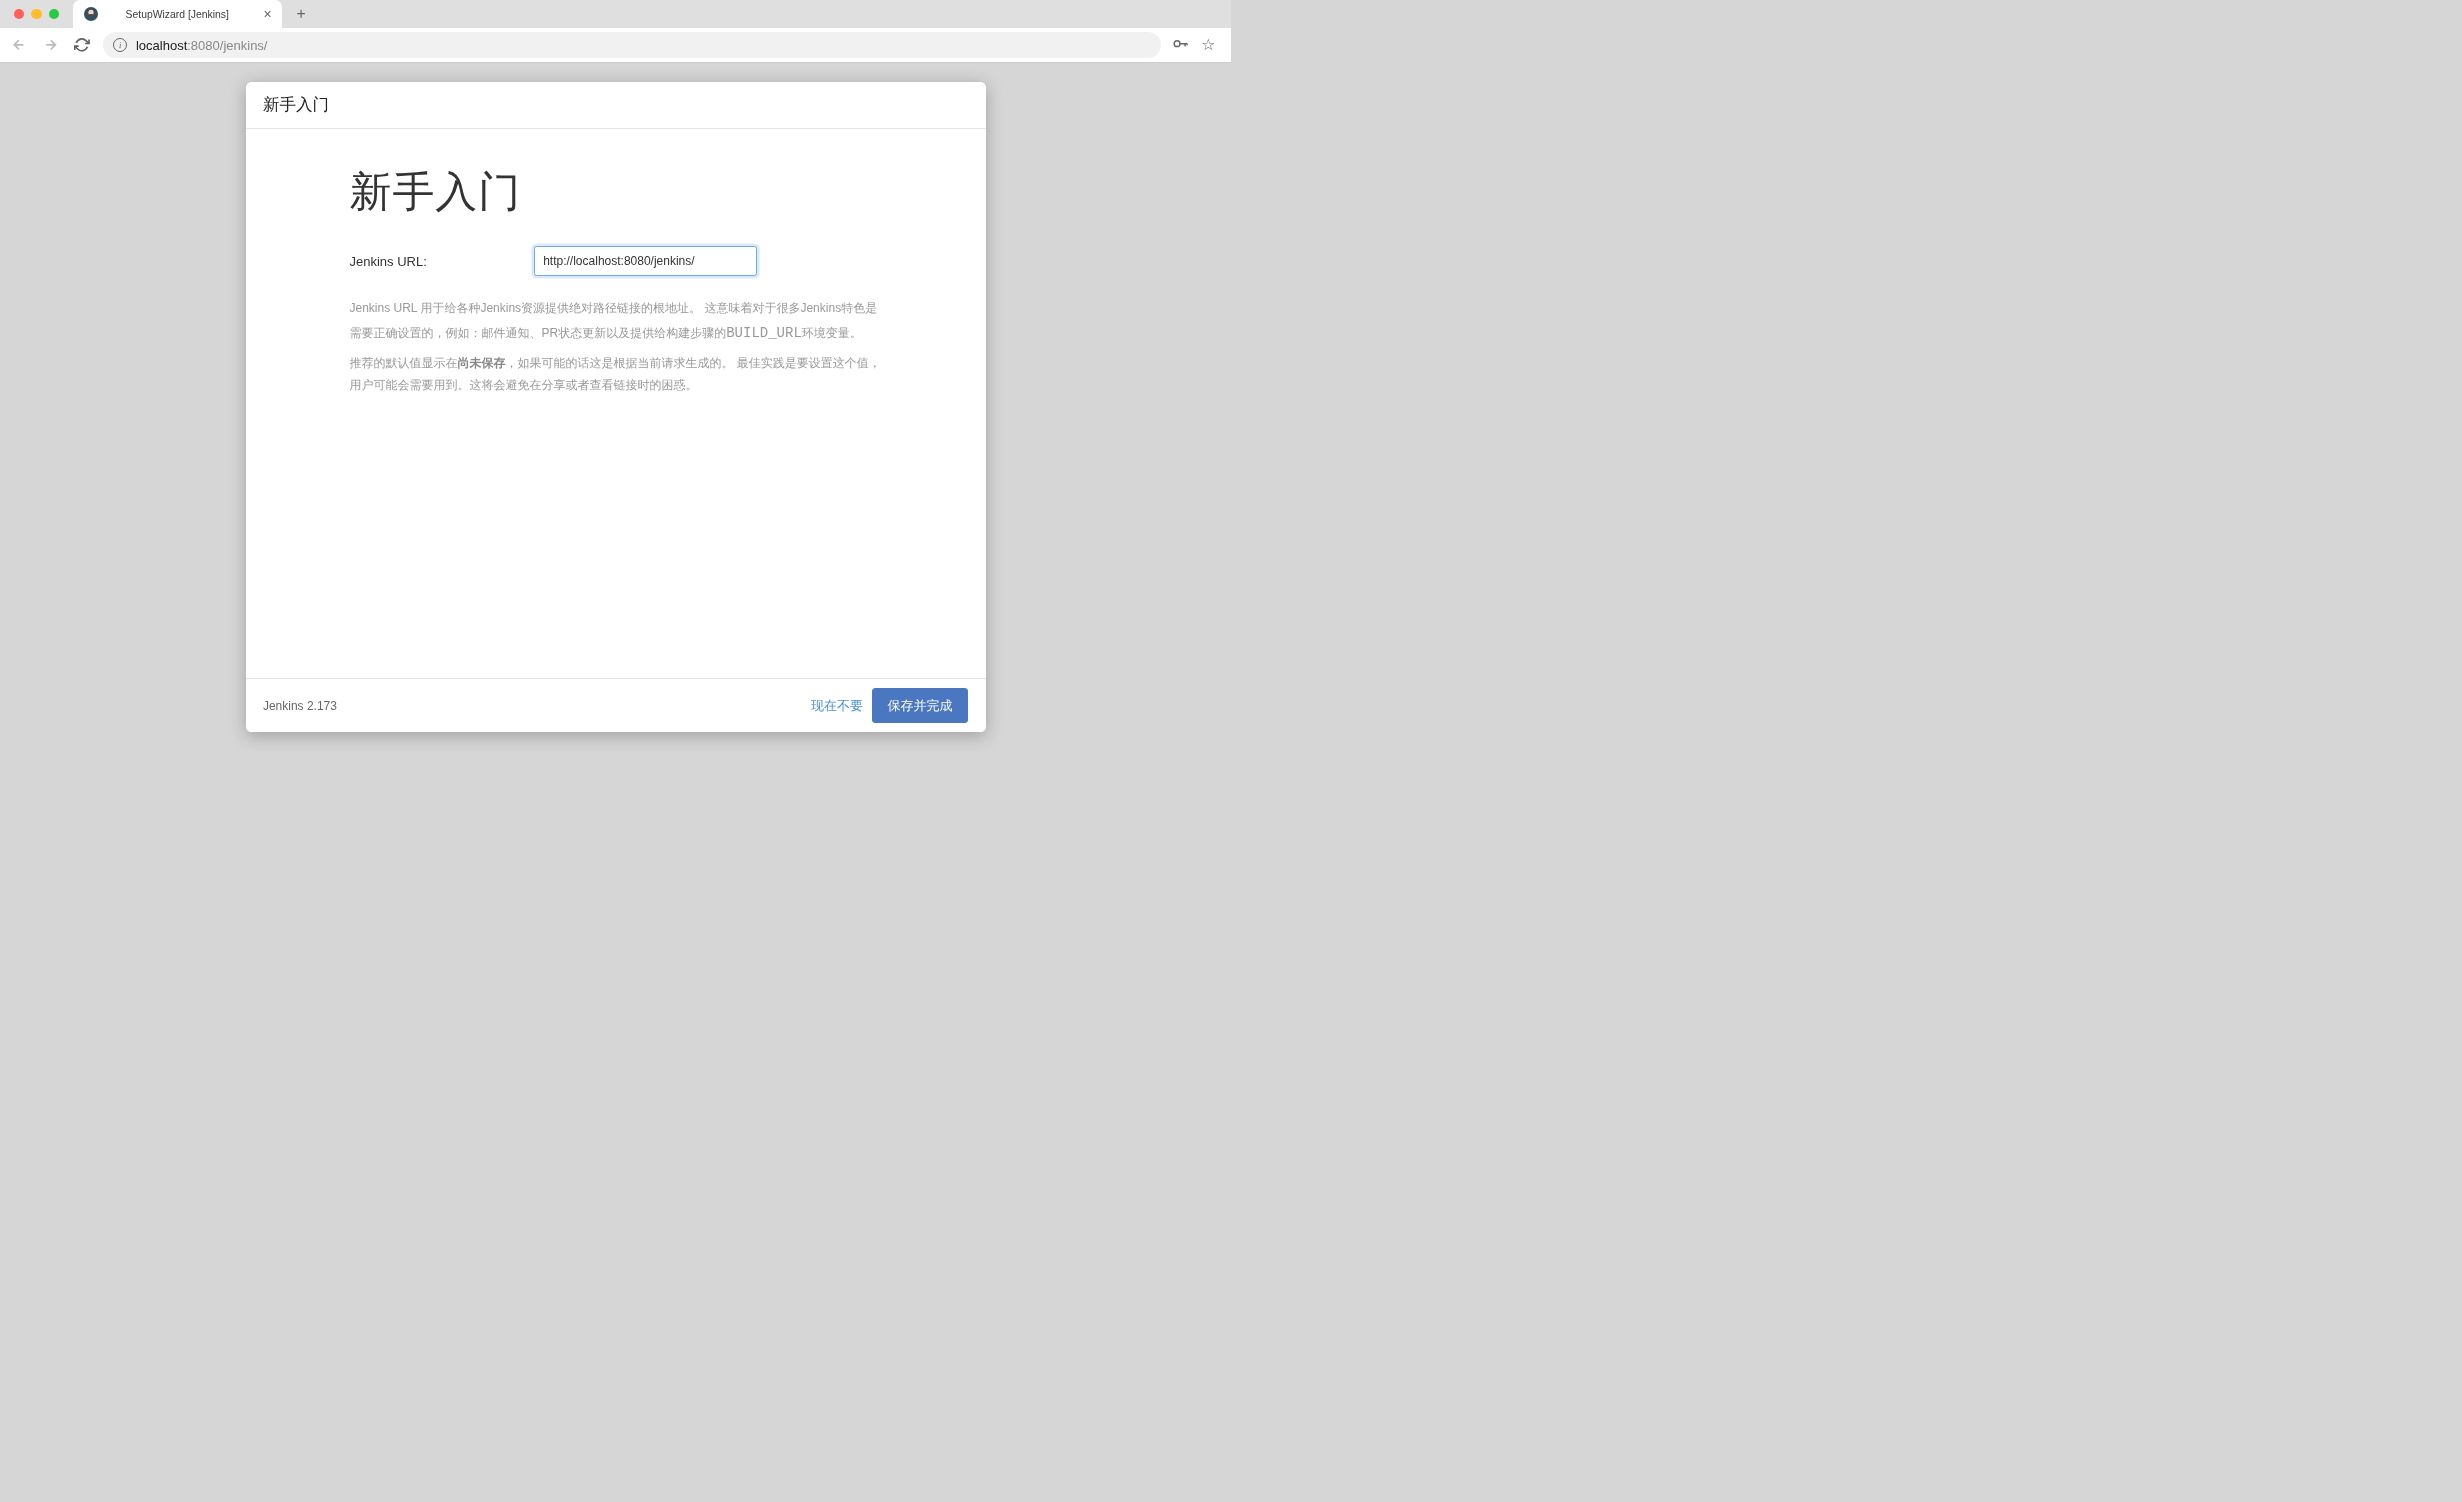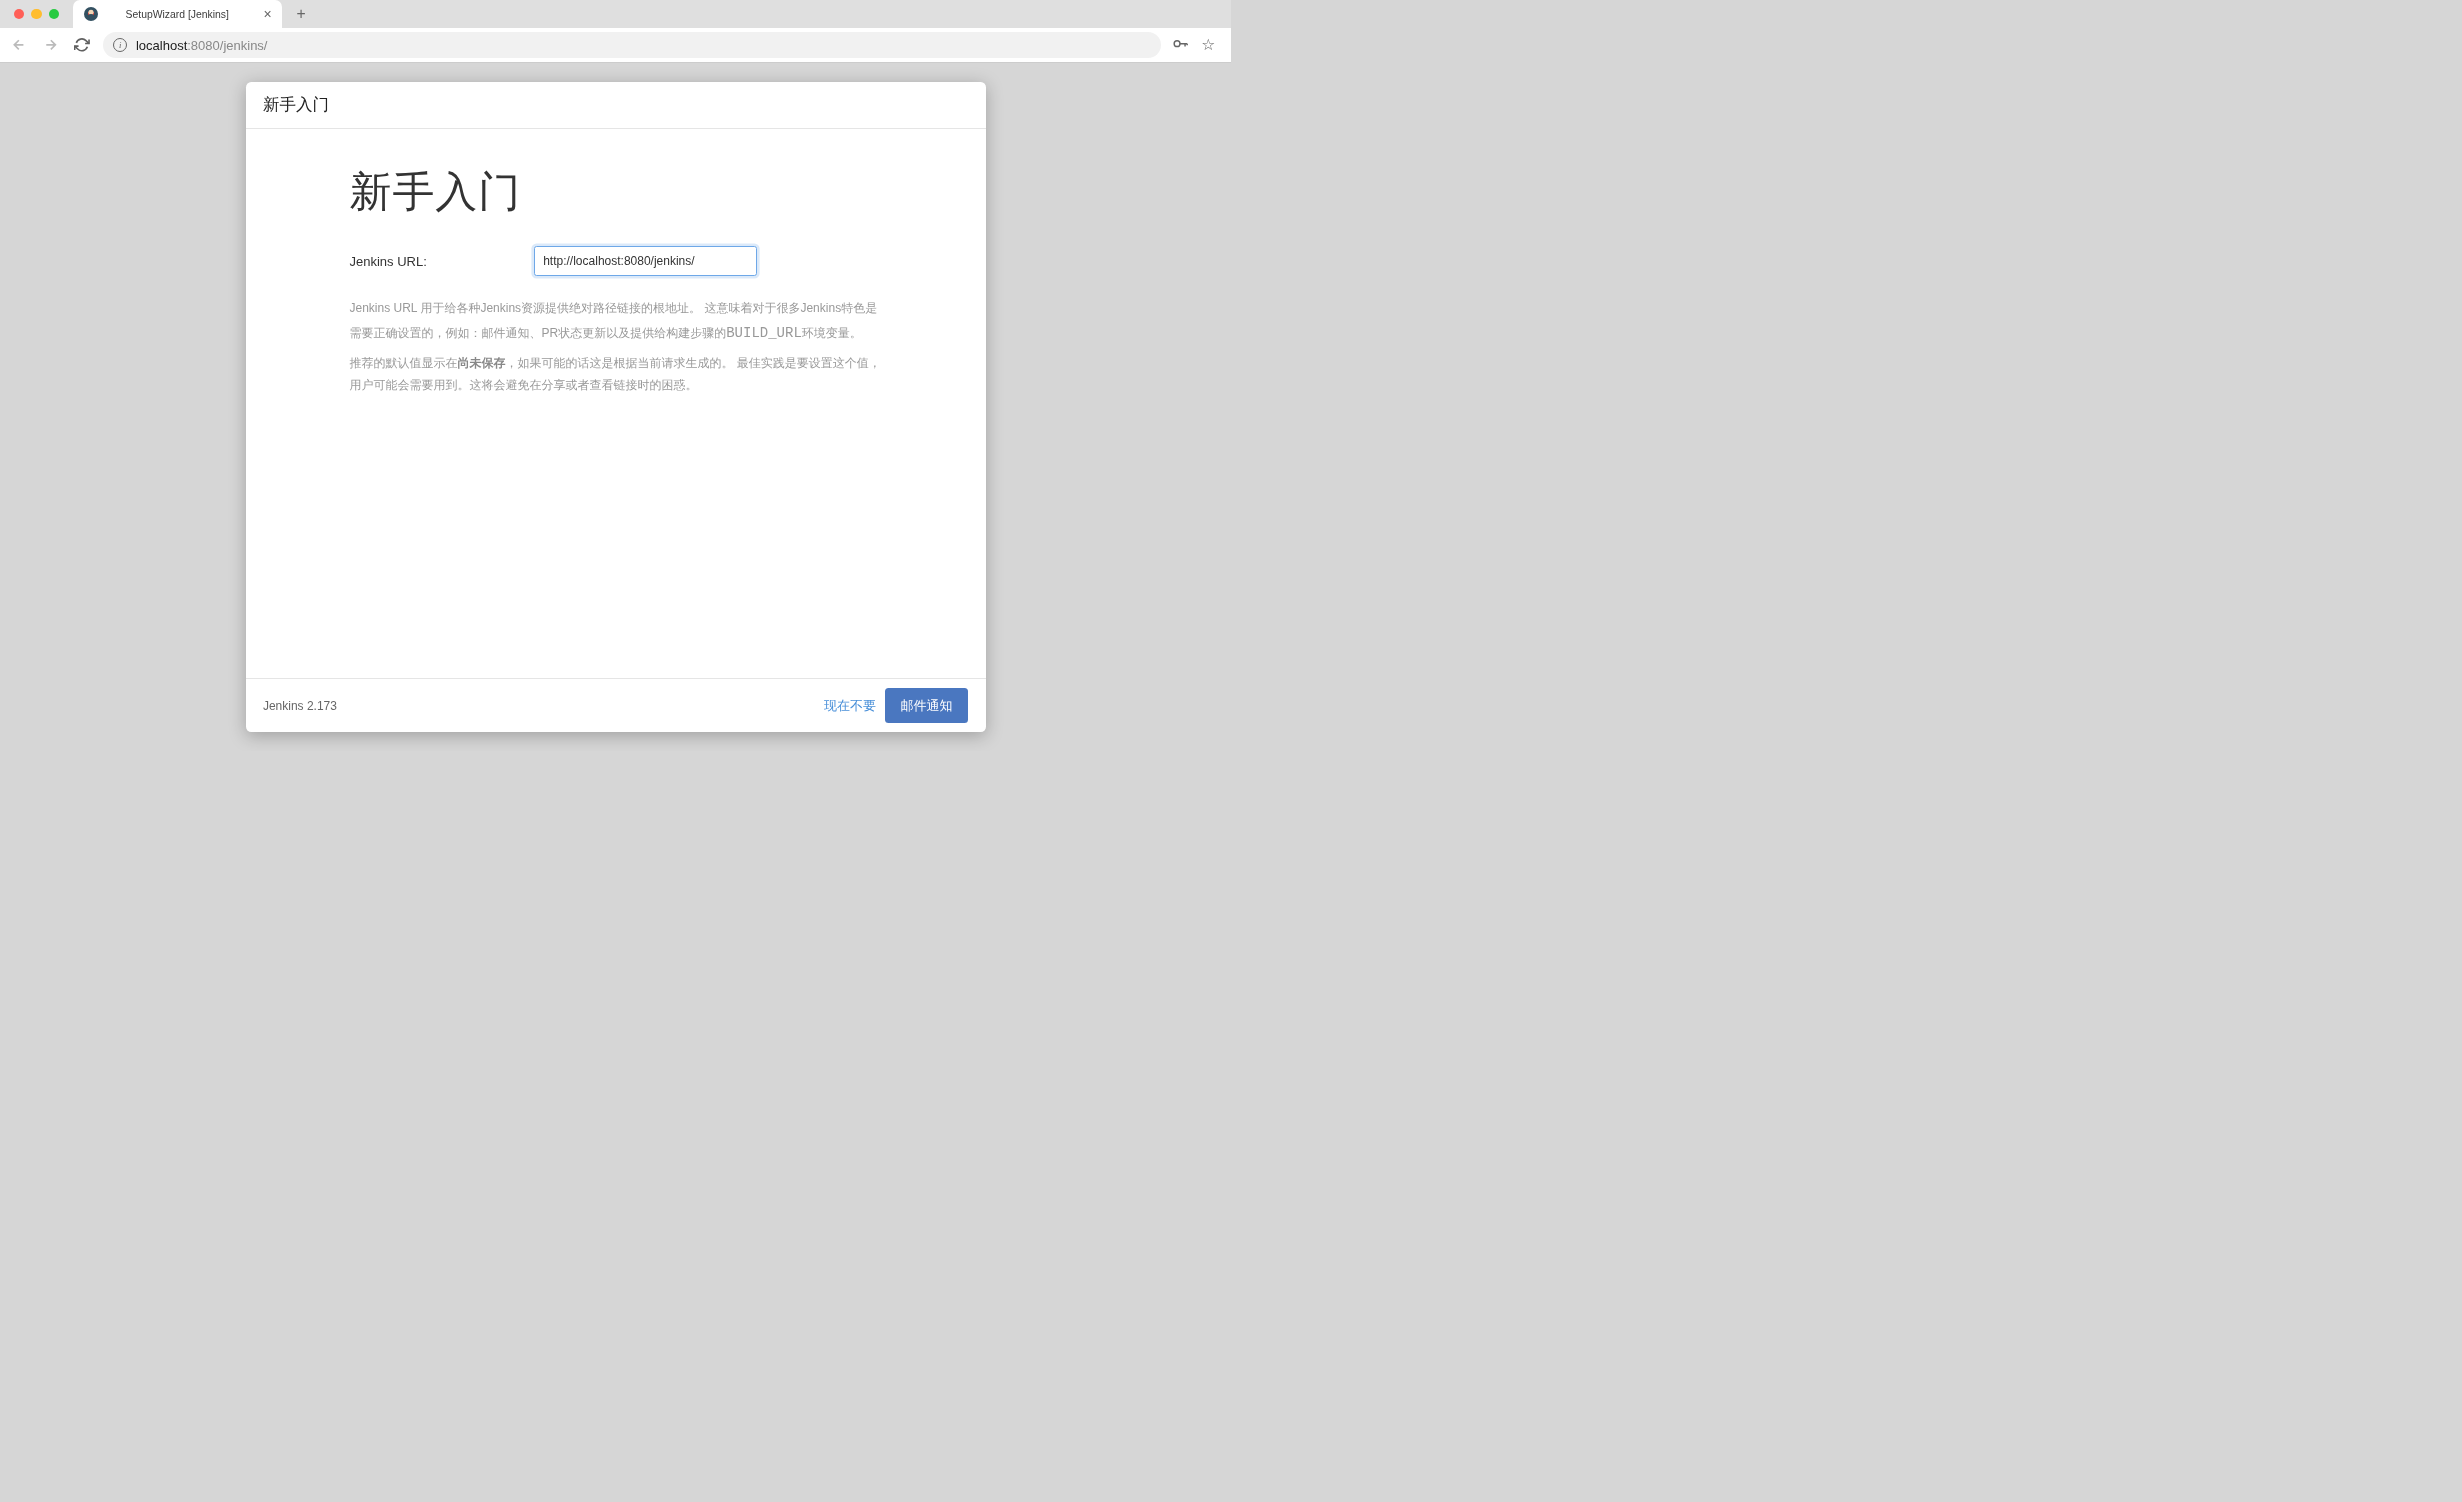--- a/index.html
+++ b/index.html
@@ -383,18 +383,18 @@
 
       <p class="description-text">
         <span>推荐的默认值显示在</span><span class="emphasis">尚未保存</span><span>，如果可能的话这是根据当前请求生成的。 最佳实践是要设置这个值，用户可能会需要用到。这将会避免在分享或者查看链接时的困惑。</span>
       </p>
     </div>
 
     <div class="modal-footer">
       <div class="footer-version">Jenkins 2.173</div>
       <div class="footer-actions">
         <button class="btn-link">现在不要</button>
-        <button class="btn-primary">邮件通知</button>
+        <button class="btn-primary">保存并完成</button>
       </div>
     </div>
   </div>
 </div>
 
 
 </body></html>

